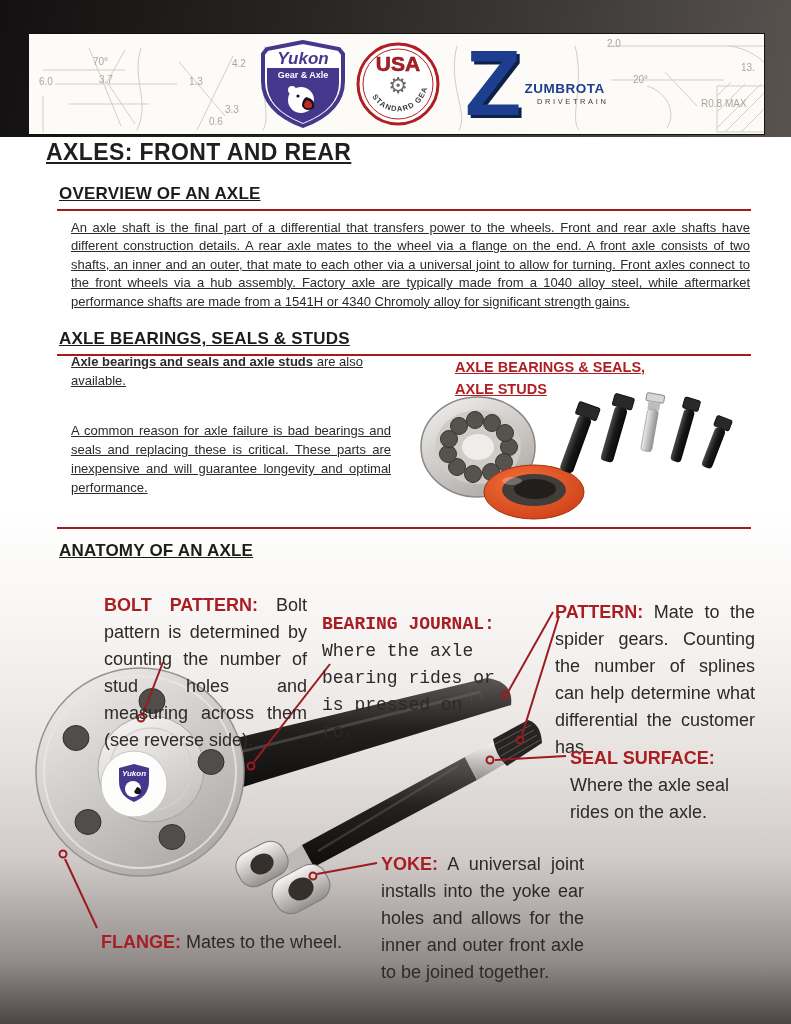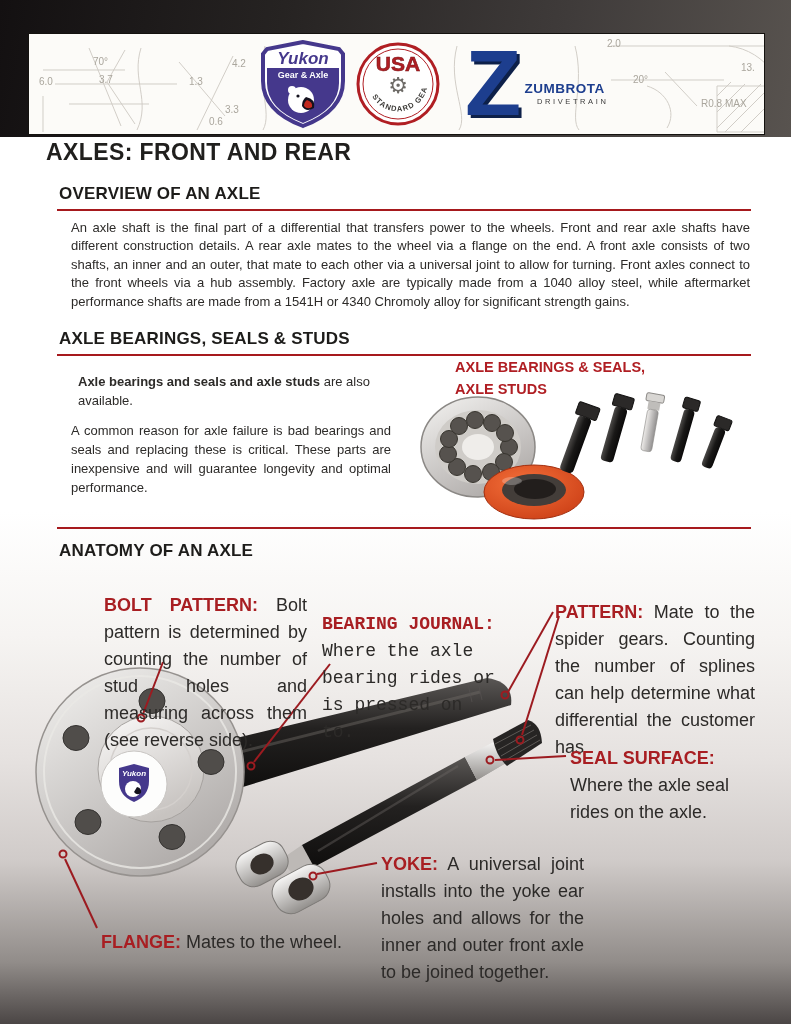--- a/index.html
+++ b/index.html
@@ -13,21 +13,21 @@
           background:#fcfbf8;border:1px solid #14120f;}
   .banner svg{position:absolute;left:0;top:0;}
   .dim{position:absolute;font-size:10px;color:#aaa69d;z-index:3;white-space:nowrap;}
   .logo{position:absolute;z-index:4;}
   .zum-text{position:absolute;z-index:5;color:#1d3e8e;line-height:1;text-align:center;}
   .zum-line1{font-weight:bold;font-size:13.5px;letter-spacing:.5px;}
   .zum-line2{font-size:7.5px;letter-spacing:2.6px;color:#3a3a3a;margin-top:2px;padding-left:16px;}
   .big-z{position:absolute;z-index:4;font-size:92px;line-height:.85;font-weight:bold;
          color:#1d3e8e;text-shadow:3px 3px 0 #0d2049;}
   
-  .abs{position:absolute;z-index:3;}
+  .abs{position:absolute;z-index:3;text-decoration:underline;}
   .page-title{left:46px;top:139px;font-size:23px;font-weight:bold;letter-spacing:.4px;color:#201f1d;}
   .sec-head{font-size:17px;font-weight:bold;color:#1d1c1a;letter-spacing:.2px;}
   .rule{position:absolute;z-index:3;height:2px;background:#a6191d;}
   .body-text{font-size:13px;line-height:18.4px;color:#2d2b29;text-align:justify;}
   .intro-text{font-size:13px;line-height:19px;color:#2d2b29;}
   .bold{font-weight:bold;}
   .callout{font-size:14.5px;font-weight:bold;color:#b01e23;line-height:22px;}
   .ann{position:absolute;z-index:3;font-size:18px;line-height:27px;color:#2c2a28;text-align:justify;}
   .ann p,.body-text p{margin:0;}
   .term{color:#a81e22;font-weight:bold;text-align:right;}
@@ -248,21 +248,21 @@
 
   <div class="abs page-title">AXLES: FRONT AND REAR</div>
 
   <div class="abs sec-head" style="left:59px;top:184px;">OVERVIEW OF AN AXLE</div>
   <div class="rule" style="left:57px;top:209px;width:694px;"></div>
   <div class="abs body-text" style="left:71px;top:219px;width:679px;">An axle shaft is the final part of a differential that transfers power to the wheels. Front and rear axle shafts have different construction details. A rear axle mates to the wheel via a flange on the end. A front axle consists of two shafts, an inner and an outer, that mate to each other via a universal joint to allow for turning. Front axles connect to the front wheels via a hub assembly. Factory axle are typically made from a 1040 alloy steel, while aftermarket performance shafts are made from a 1541H or 4340 Chromoly alloy for significant strength gains.</div>
 
   <div class="abs sec-head" style="left:59px;top:329px;">AXLE BEARINGS, SEALS &amp; STUDS</div>
   <div class="rule" style="left:57px;top:354px;width:694px;"></div>
 
-  <div class="abs intro-text" style="left:71px;top:372px;width:320px;margin-left:7px;">
+  <div class="abs intro-text" style="left:71px;top:352px;width:320px;">
     <span class="bold">Axle bearings and seals and axle studs</span><span> are also available.</span>
   </div>
   <div class="abs body-text" style="left:71px;top:421px;width:320px;font-size:13px;line-height:19px;">A common reason for axle failure is bad bearings and seals and replacing these is critical.  These parts are inexpensive and will guarantee longevity and optimal performance.</div>
 
   <div class="abs callout" style="left:455px;top:356px;">
     <div>AXLE BEARINGS &amp; SEALS,</div>
     <div>AXLE STUDS</div>
   </div>
 
   <div class="rule" style="left:57px;top:527px;width:694px;"></div>

